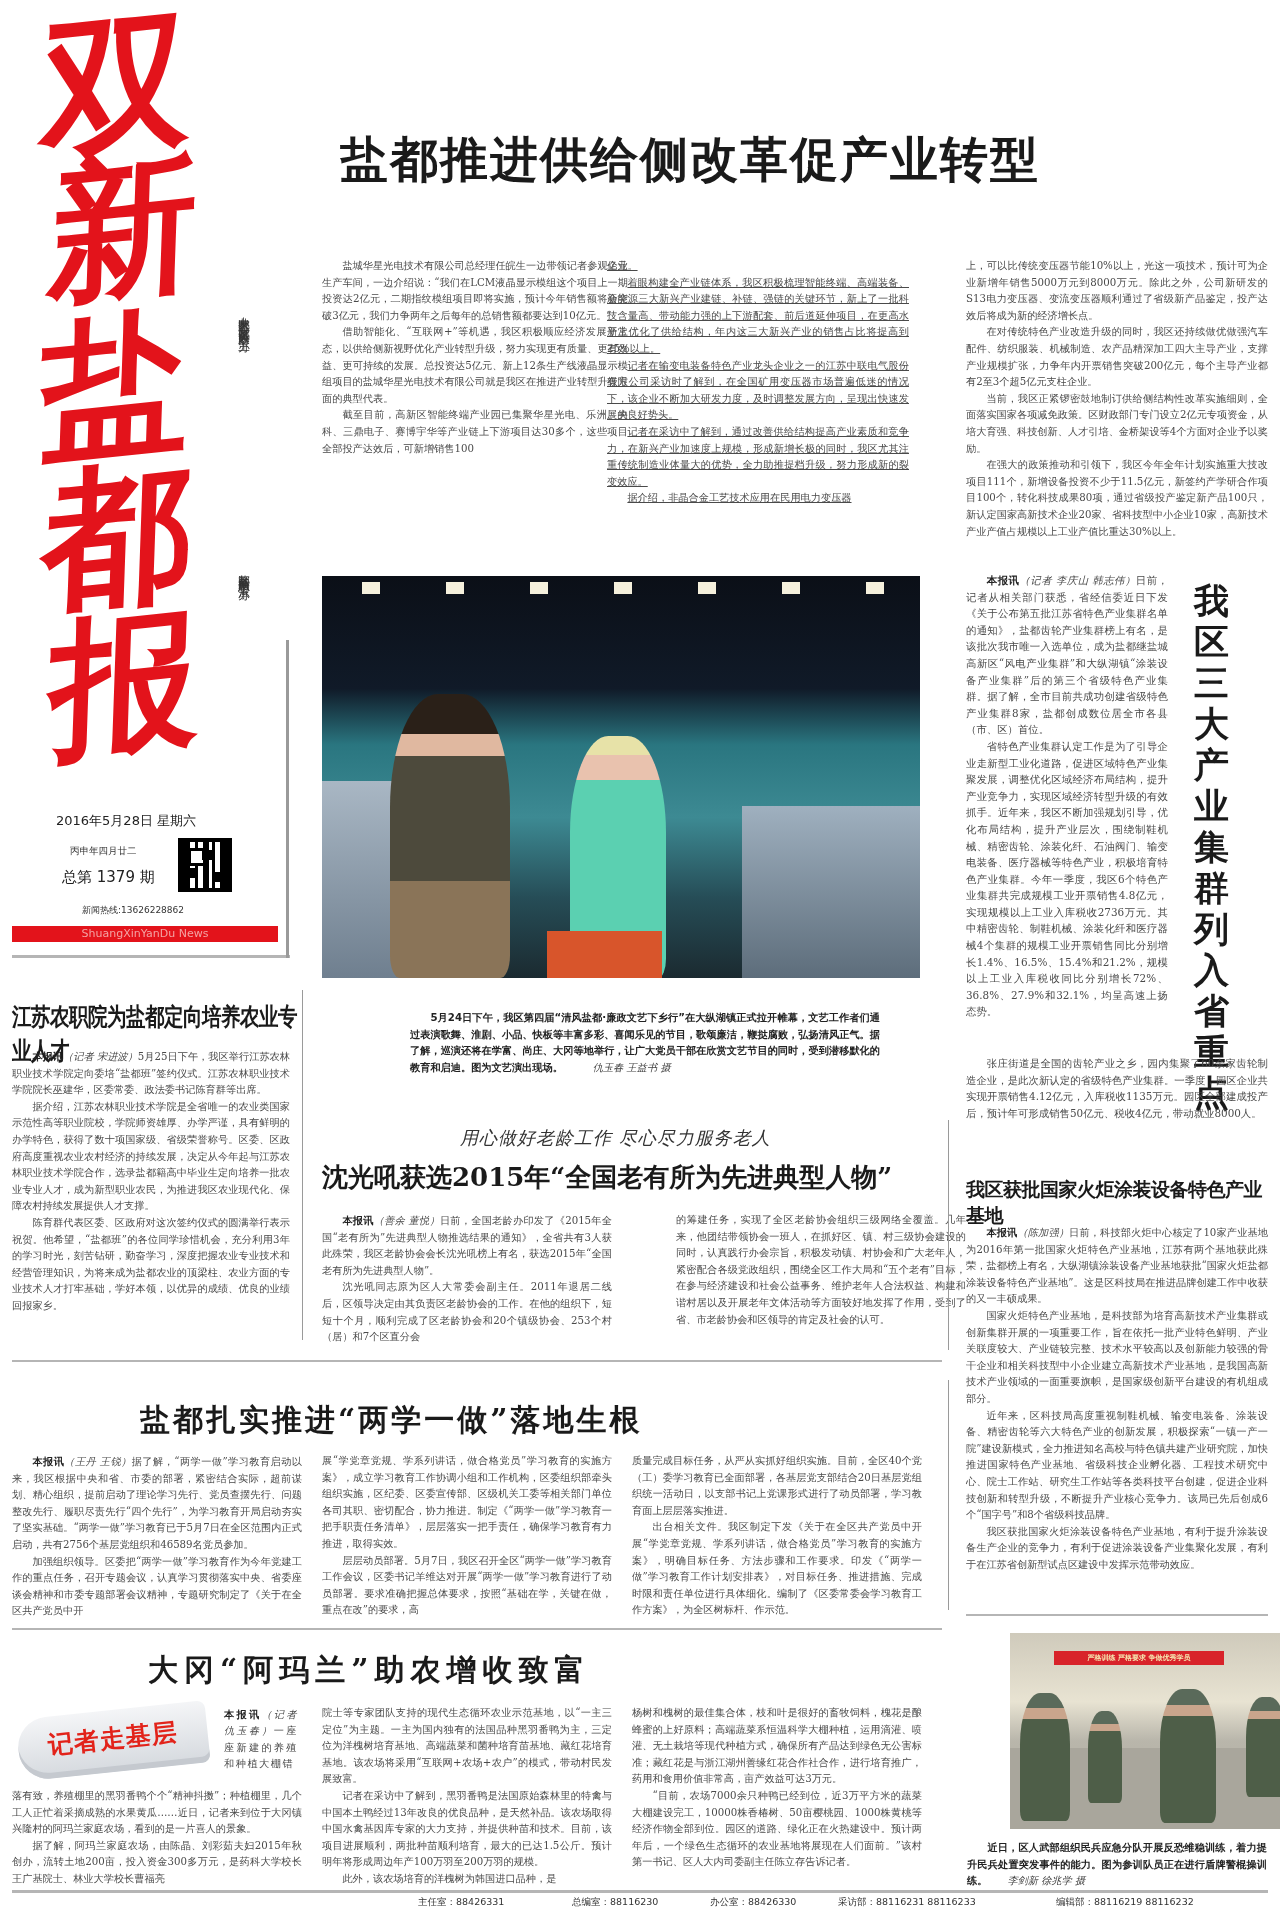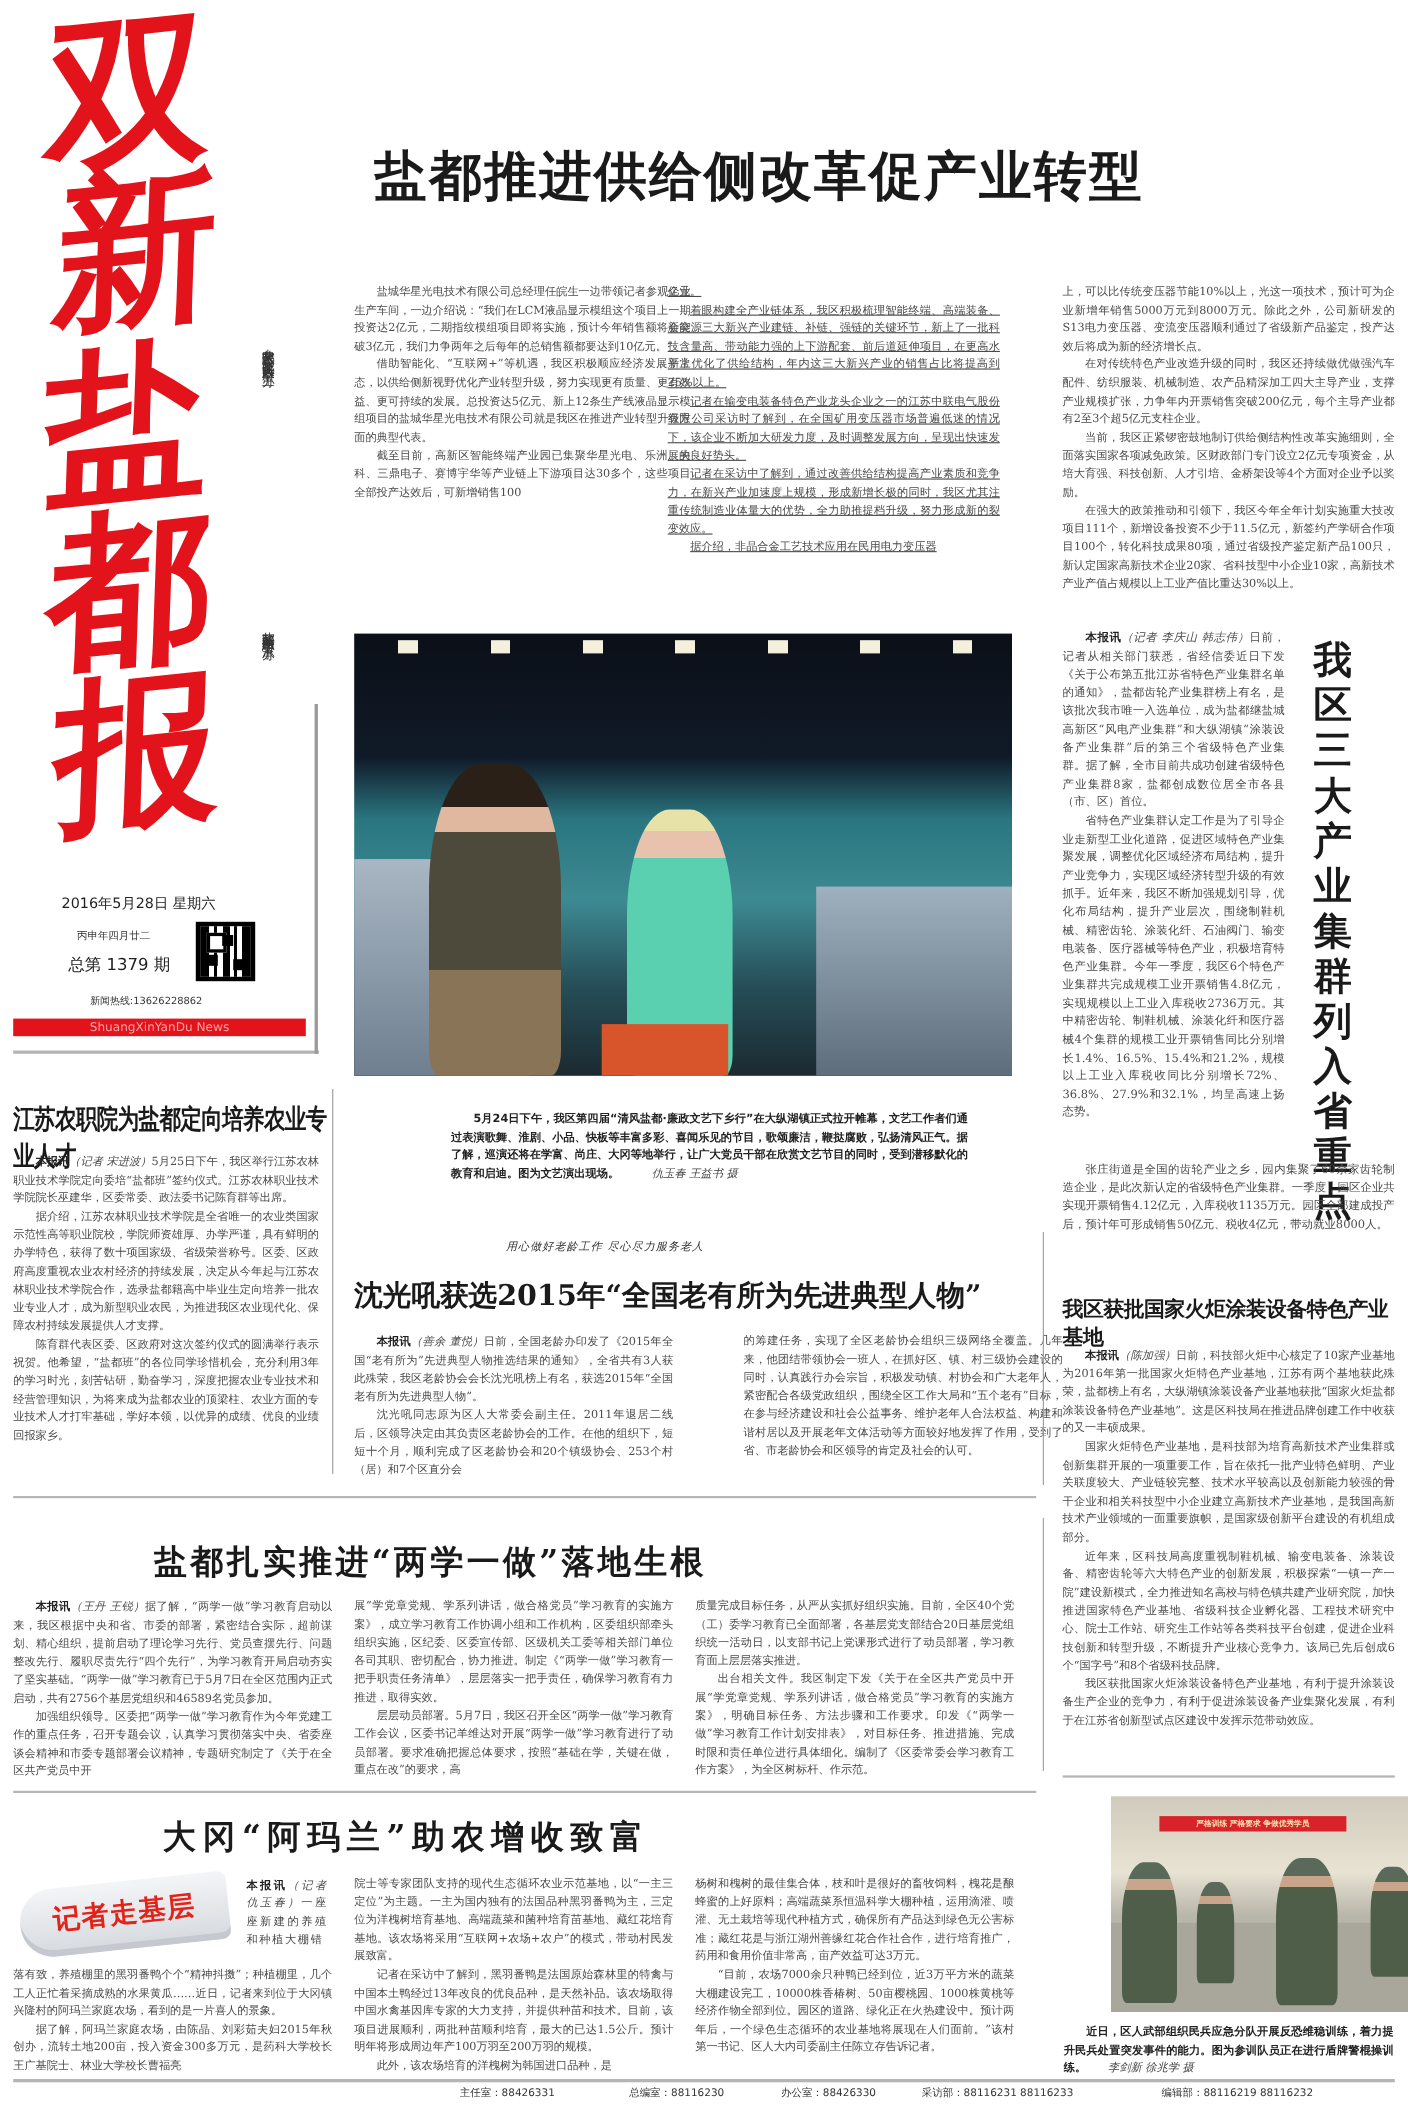--- a/index.html
+++ b/index.html
@@ -111,21 +111,21 @@
   <div class="abs headline" style="left:12px; top:1000px; width:290px; font-size:19.5px; font-family:'DejaVu Serif',serif; transform:scaleY(1.25); transform-origin:left top; letter-spacing:-0.5px;">江苏农职院为盐都定向培养农业专业人才</div>
   <div class="abs body-text" style="left:12px; top:1048px; width:278px;">
     <p><span class="lead">本报讯</span><span class="byline">（记者 宋进波）</span><span>5月25日下午，我区举行江苏农林职业技术学院定向委培“盐都班”签约仪式。江苏农林职业技术学院院长巫建华，区委常委、政法委书记陈育群等出席。</span></p>
     <p>据介绍，江苏农林职业技术学院是全省唯一的农业类国家示范性高等职业院校，学院师资雄厚、办学严谨，具有鲜明的办学特色，获得了数十项国家级、省级荣誉称号。区委、区政府高度重视农业农村经济的持续发展，决定从今年起与江苏农林职业技术学院合作，选录盐都籍高中毕业生定向培养一批农业专业人才，成为新型职业农民，为推进我区农业现代化、保障农村持续发展提供人才支撑。</p>
     <p>陈育群代表区委、区政府对这次签约仪式的圆满举行表示祝贺。他希望，“盐都班”的各位同学珍惜机会，充分利用3年的学习时光，刻苦钻研，勤奋学习，深度把握农业专业技术和经营管理知识，为将来成为盐都农业的顶梁柱、农业方面的专业技术人才打牢基础，学好本领，以优异的成绩、优良的业绩回报家乡。</p>
   </div>
   <div class="vline" style="left:302px; top:990px; width:1px; height:350px;"></div>
 </div>
 
 <div>
-  <div class="abs" style="left:460px; top:1126px; font-family:'DejaVu Serif',serif; font-style:italic; font-size:10px; color:#333; letter-spacing:1px;">用心做好老龄工作  尽心尽力服务老人</div>
+  <div class="abs" style="left:460px; top:1126px; font-family:'DejaVu Serif',serif; font-style:italic; font-size:18px; color:#333; letter-spacing:1px;">用心做好老龄工作  尽心尽力服务老人</div>
   <h2 class="abs headline" style="left:322px; top:1160px; font-size:26px; font-family:'DejaVu Serif',serif; letter-spacing:0;">沈光吼获选2015年“全国老有所为先进典型人物”</h2>
   <div class="abs body-text" style="left:322px; top:1212px; width:290px;">
     <p><span class="lead">本报讯</span><span class="byline">（善余 董悦）</span><span>日前，全国老龄办印发了《2015年全国“老有所为”先进典型人物推选结果的通知》，全省共有3人获此殊荣，我区老龄协会会长沈光吼榜上有名，获选2015年“全国老有所为先进典型人物”。</span></p>
     <p>沈光吼同志原为区人大常委会副主任。2011年退居二线后，区领导决定由其负责区老龄协会的工作。在他的组织下，短短十个月，顺利完成了区老龄协会和20个镇级协会、253个村（居）和7个区直分会</p>
   </div>
   <div class="abs body-text" style="left:632px; top:1212px; width:290px;margin-left:44px;">
     <p style="text-indent:0">的筹建任务，实现了全区老龄协会组织三级网络全覆盖。几年来，他团结带领协会一班人，在抓好区、镇、村三级协会建设的同时，认真践行办会宗旨，积极发动镇、村协会和广大老年人，紧密配合各级党政组织，围绕全区工作大局和“五个老有”目标，在参与经济建设和社会公益事务、维护老年人合法权益、构建和谐村居以及开展老年文体活动等方面较好地发挥了作用，受到了省、市老龄协会和区领导的肯定及社会的认可。</p>
   </div>
   <div class="vline" style="left:948px; top:1120px; width:1px; height:230px;"></div>
 </div>

